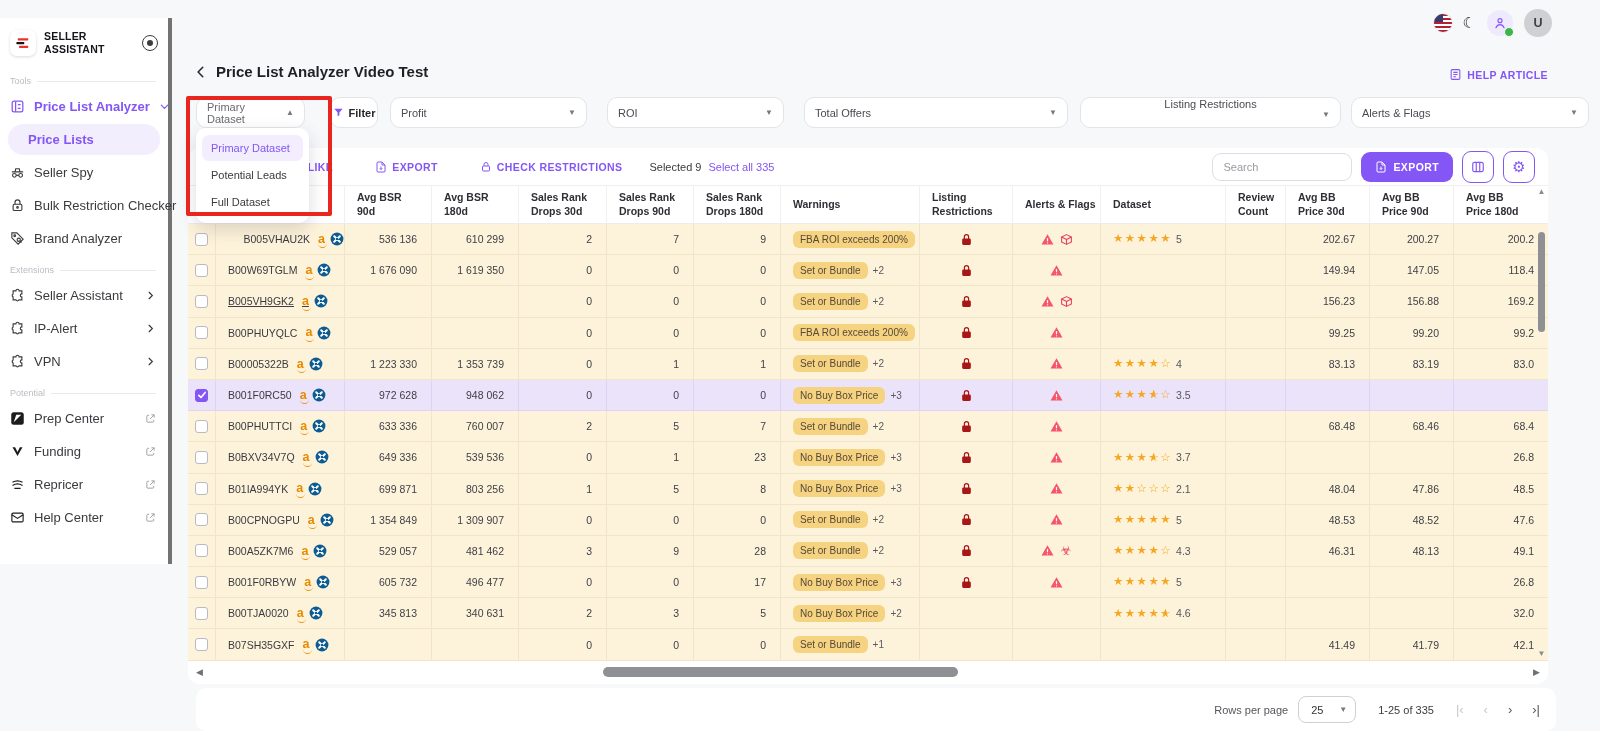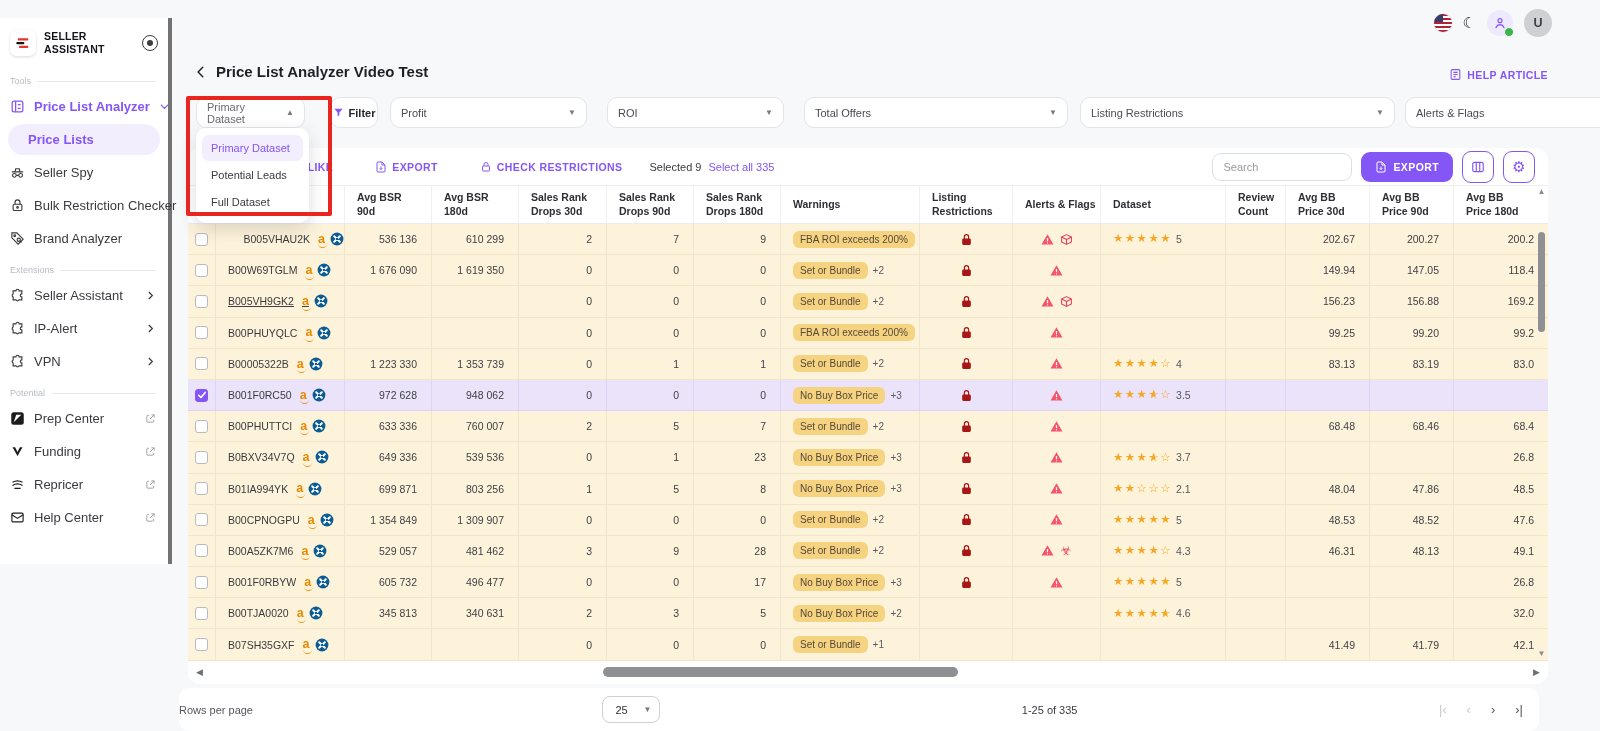--- a/index.html
+++ b/index.html
@@ -35,21 +35,21 @@
   .help-link{position:absolute;right:52px;top:68px;display:flex;align-items:center;gap:5px;color:#8456f6;font-size:10.5px;font-weight:700;letter-spacing:.4px;z-index:6;cursor:pointer;}
   
   .filters{position:absolute;left:196px;top:97px;display:flex;align-items:center;z-index:6;}
   .selbox{height:31px;background:#fff;border:1px solid #e3e4e8;border-radius:10px;display:flex;align-items:center;
     padding:0 10px;font-size:11px;color:#4a4b52;box-sizing:border-box;cursor:pointer;}
   .selbox .caret{margin-left:auto;font-size:8px;color:#77787e;padding-left:8px;}
   .dataset-select{width:109px;color:#6a6b70;}
   .filter-btn{width:48px;height:31px;margin-left:25px;background:#fff;border:1px solid #e3e4e8;border-radius:10px;
     display:flex;align-items:center;justify-content:center;gap:5px;font-size:11px;font-weight:700;color:#26262b;box-sizing:border-box;cursor:pointer;}
   .gsel-1{width:197px;margin-left:12px;} .gsel-2{width:177px;margin-left:20px;} .gsel-3{width:264px;margin-left:20px;}
-  .gsel-4{width:315px;margin-left:12px;} .gsel-5{width:238px;margin-left:10px;}
+  .gsel-4{width:261px;margin-left:12px;flex-direction:column;} .gsel-5{width:238px;margin-left:10px;}
   
   .menu{position:absolute;left:196px;top:128px;width:113px;background:#fff;border-radius:10px;box-shadow:0 6px 18px rgba(40,40,60,.16);
     padding:7px 6px;z-index:30;box-sizing:border-box;}
   .menu-item{height:26px;display:flex;align-items:center;border-radius:7px;padding:0 9px;font-size:11px;color:#3a3a3f;margin-bottom:1px;cursor:pointer;white-space:nowrap;}
   .menu-item.sel{background:#f3eefe;color:#8456f6;}
   
   .red-rect{position:absolute;left:186px;top:96px;width:146px;height:120px;border:4px solid #e8251f;border-radius:2px;z-index:40;pointer-events:none;box-sizing:border-box;}
   
   .card{position:absolute;left:188px;top:148px;width:1360px;height:536px;background:#fff;border-radius:12px;z-index:4;overflow:hidden;}
   .bulk{position:relative;height:37px;display:flex;align-items:center;border-bottom:1px solid #efeff2;}
@@ -87,22 +87,22 @@
   .rate-val{font-size:10.5px;color:#55565c;margin-left:4px;}
   
   .vscroll{position:absolute;top:40px;right:1px;bottom:26px;width:11px;display:flex;flex-direction:column;align-items:center;z-index:8;}
   .vs-arrow{font-size:8px;color:#8a8b90;line-height:1;cursor:pointer;}
   .vs-thumb{width:7px;height:100px;background:#8f9094;border-radius:4px;margin-top:36px;cursor:pointer;}
   .hscroll{position:absolute;left:0;right:0;bottom:3px;height:18px;display:flex;align-items:center;padding:0 8px;box-sizing:border-box;background:#fff;}
   .hs-arrow{font-size:9px;color:#6f7075;cursor:pointer;}
   .hs-track{position:relative;flex:1;height:10px;margin:0 6px;}
   .hs-thumb{position:absolute;left:394px;width:355px;top:0;height:10px;background:#8f9094;border-radius:5px;cursor:pointer;}
   
-  .pager{position:absolute;left:179px;top:688px;width:1360px;height:43px;background:#fff;border-radius:10px;
-    display:flex;align-items:center;justify-content:space-between;padding-right:16px;box-sizing:border-box;z-index:4;}
+  .pager{position:absolute;left:196px;top:688px;width:1360px;height:43px;background:#fff;border-radius:10px;
+    display:flex;align-items:center;justify-content:flex-end;padding-right:16px;box-sizing:border-box;z-index:4;}
   .pg-label{font-size:11px;color:#55565c;}
   .pg-select{width:58px;height:27px;border:1px solid #cfd0d5;border-radius:8px;display:flex;align-items:center;
     padding:0 8px 0 12px;font-size:11px;color:#333;margin-left:10px;box-sizing:border-box;cursor:pointer;}
   .pg-select .caret{margin-left:auto;font-size:8px;color:#77787e;}
   .pg-range{font-size:11px;color:#3a3b40;margin:0 22px;}
   .pg-nav{display:flex;align-items:center;gap:20px;font-size:13px;}
   .pg-nav span{cursor:pointer;line-height:1;}
   .pg-dis{color:#c8c9ce;} .pg-en{color:#55565c;}
 </style>
 </head>

